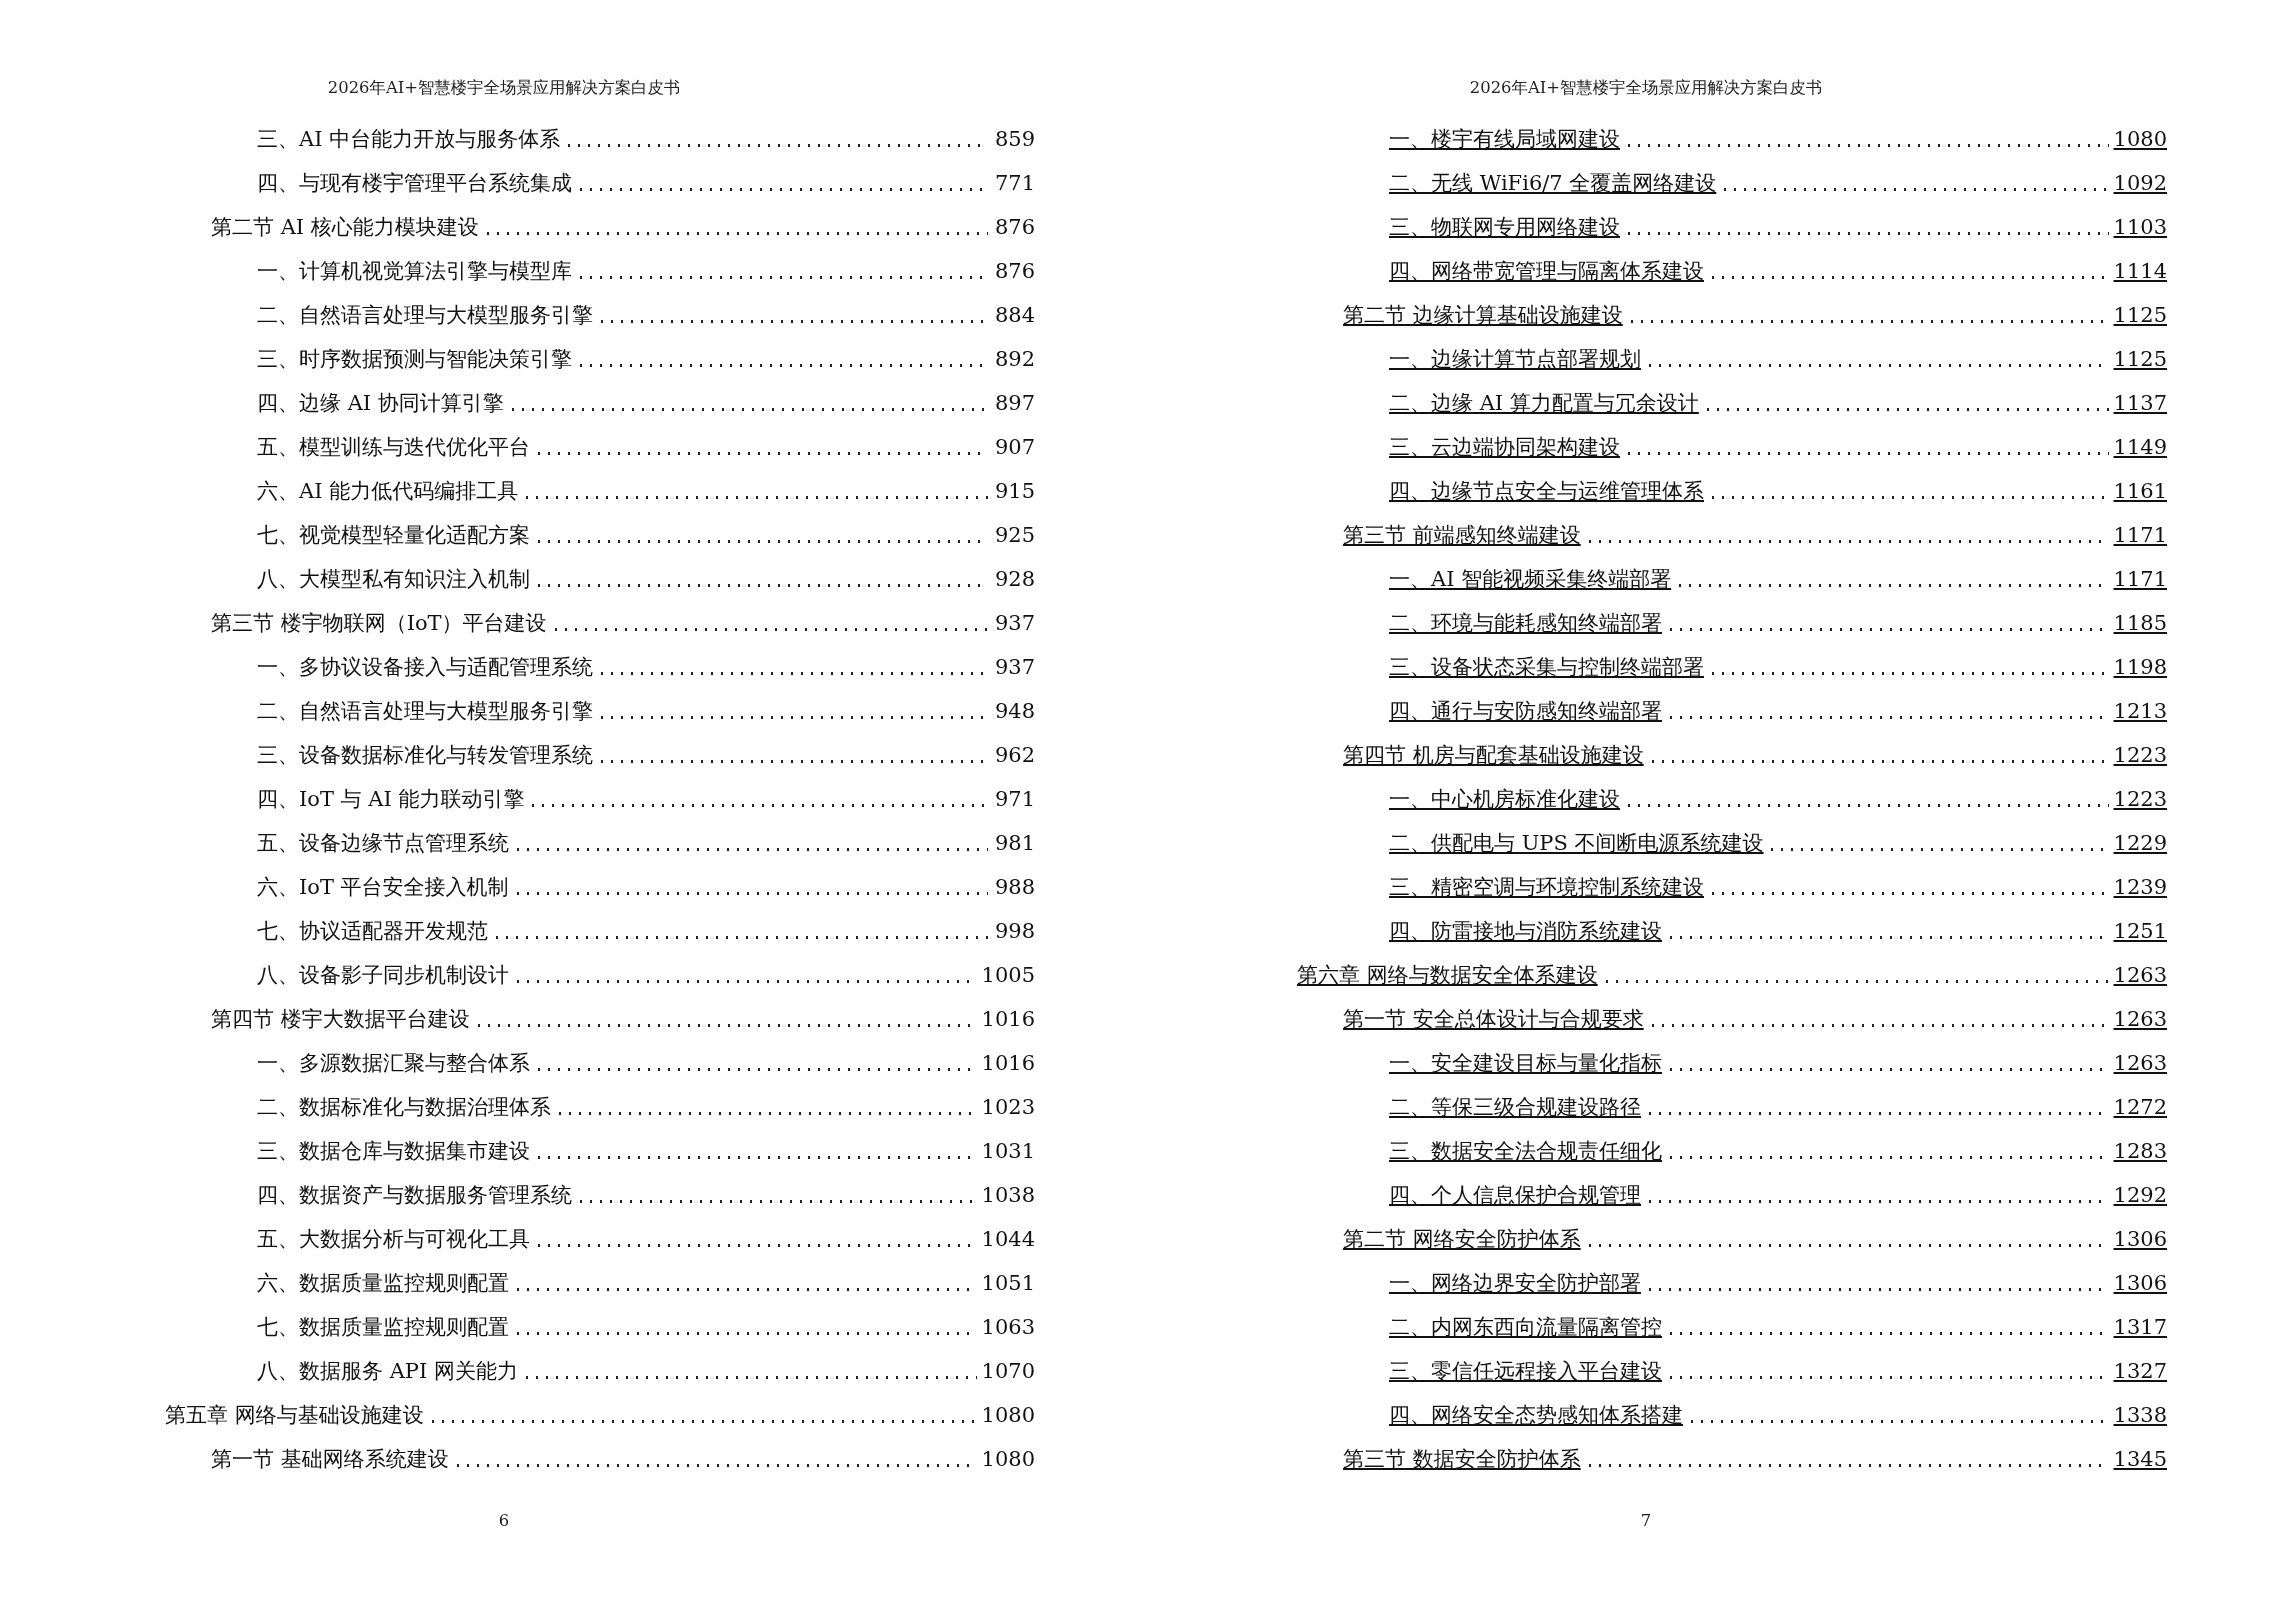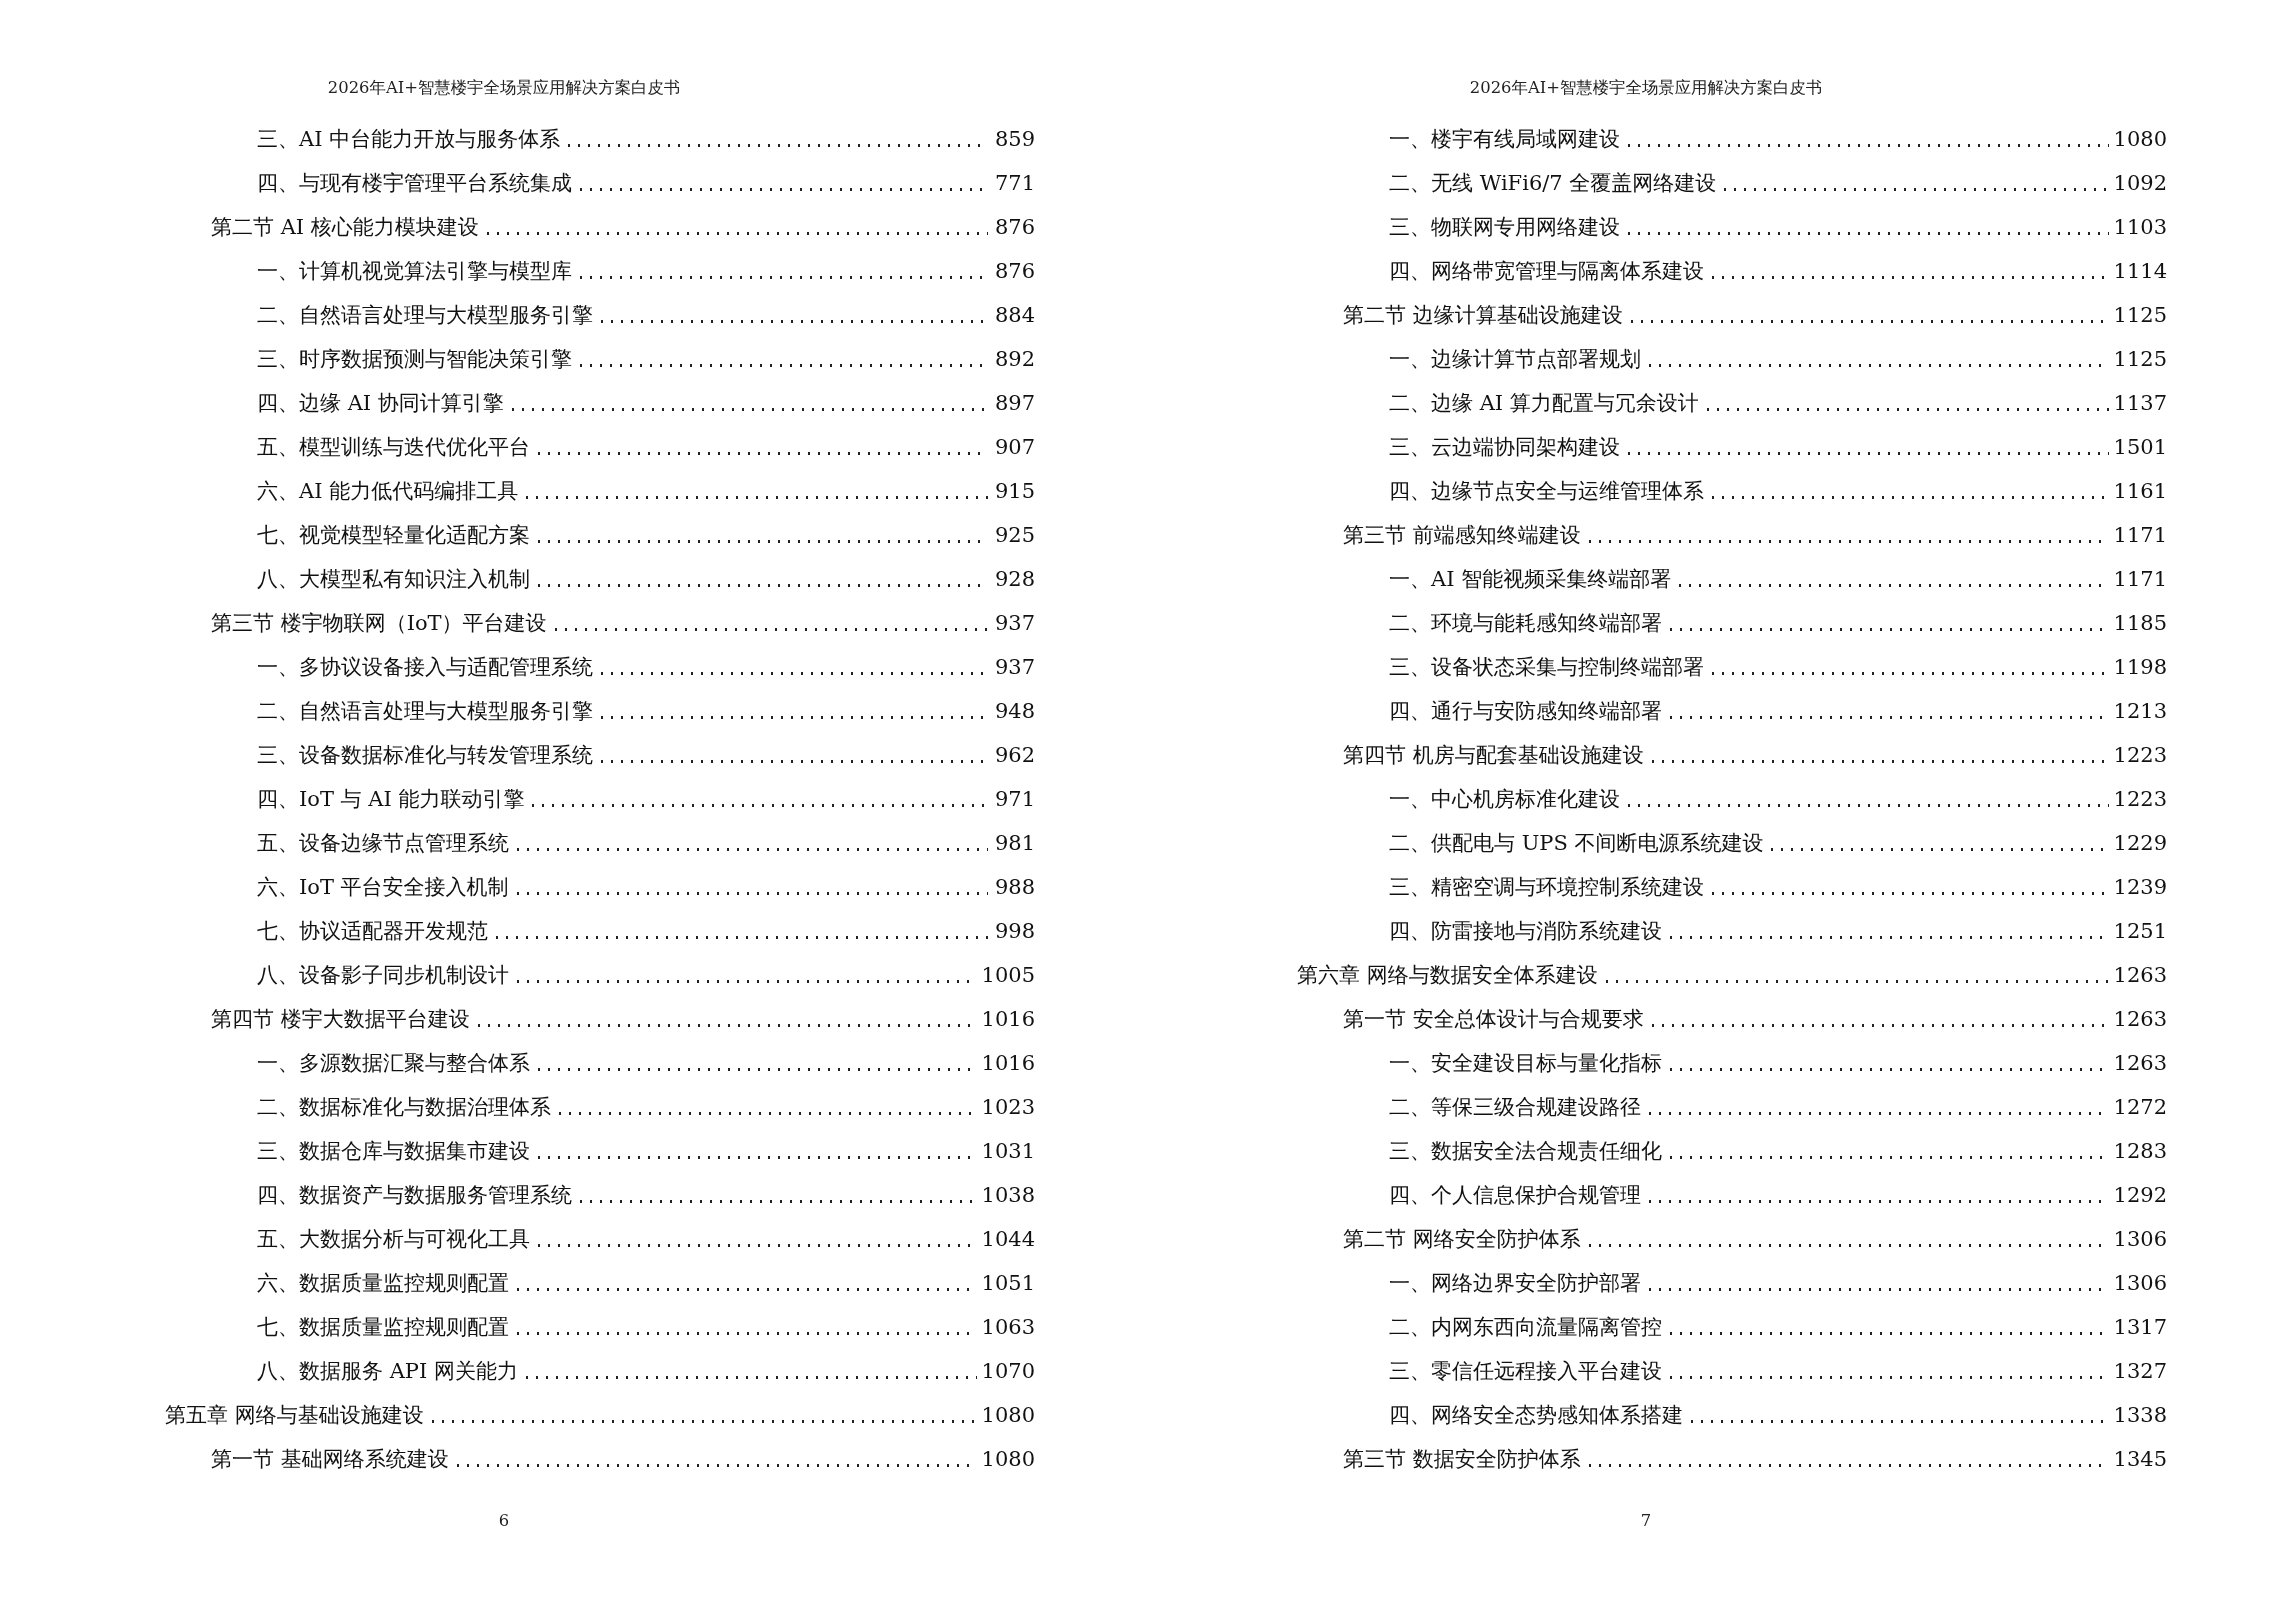--- a/index.html
+++ b/index.html
@@ -7,21 +7,21 @@
          font-family:"DejaVu Serif","Liberation Serif",serif; color:#111; }
   .page { position:absolute; top:0; height:1149px; }
   .page.left { left:0; width:1142px; }
   .page.right { left:1142px; width:1142px; }
   .running-header { position:absolute; top:77px; left:0; width:100%; text-align:center;
          font-size:16.4px; letter-spacing:0px; color:#222; }
   .page.left .running-header { left:-67px; }
   .page.right .running-header { left:-67px; }
   .toc { position:absolute; top:117px; margin:0; padding:0; list-style:none; }
   .page.left .toc { left:165px; width:870px; }
-  .page.right .toc { left:155px; width:870px; }
+  .page.right .toc { left:155px; width:870px;text-decoration:underline; }
   .toc-entry { position:relative; height:44px; display:flex; align-items:center;
          font-size:21px; line-height:1; white-space:nowrap; }
   .toc-entry.lvl-chapter { padding-left:0; }
   .toc-entry.lvl-section { padding-left:46px; }
   .toc-entry.lvl-item { padding-left:92px; }
   .toc-title { flex:0 0 auto; padding-right:3.9px; }
   .toc-leader { flex:1 1 auto; overflow:hidden; height:21px; position:relative; }
   .toc-leader::before { content:""; position:absolute; left:0; right:0; bottom:2.9px; height:2.9px;
          background-image:radial-gradient(circle, #222 1.2px, transparent 1.3px);
          background-size:10px 2.9px; background-repeat:repeat-x; }
@@ -229,21 +229,21 @@
         <span class="toc-page">1125</span>
       </li>
       <li class="toc-entry lvl-item">
         <span class="toc-title">二、边缘 AI 算力配置与冗余设计</span>
         <span class="toc-leader"></span>
         <span class="toc-page">1137</span>
       </li>
       <li class="toc-entry lvl-item">
         <span class="toc-title">三、云边端协同架构建设</span>
         <span class="toc-leader"></span>
-        <span class="toc-page">1501</span>
+        <span class="toc-page">1149</span>
       </li>
       <li class="toc-entry lvl-item">
         <span class="toc-title">四、边缘节点安全与运维管理体系</span>
         <span class="toc-leader"></span>
         <span class="toc-page">1161</span>
       </li>
       <li class="toc-entry lvl-section">
         <span class="toc-title">第三节 前端感知终端建设</span>
         <span class="toc-leader"></span>
         <span class="toc-page">1171</span>

